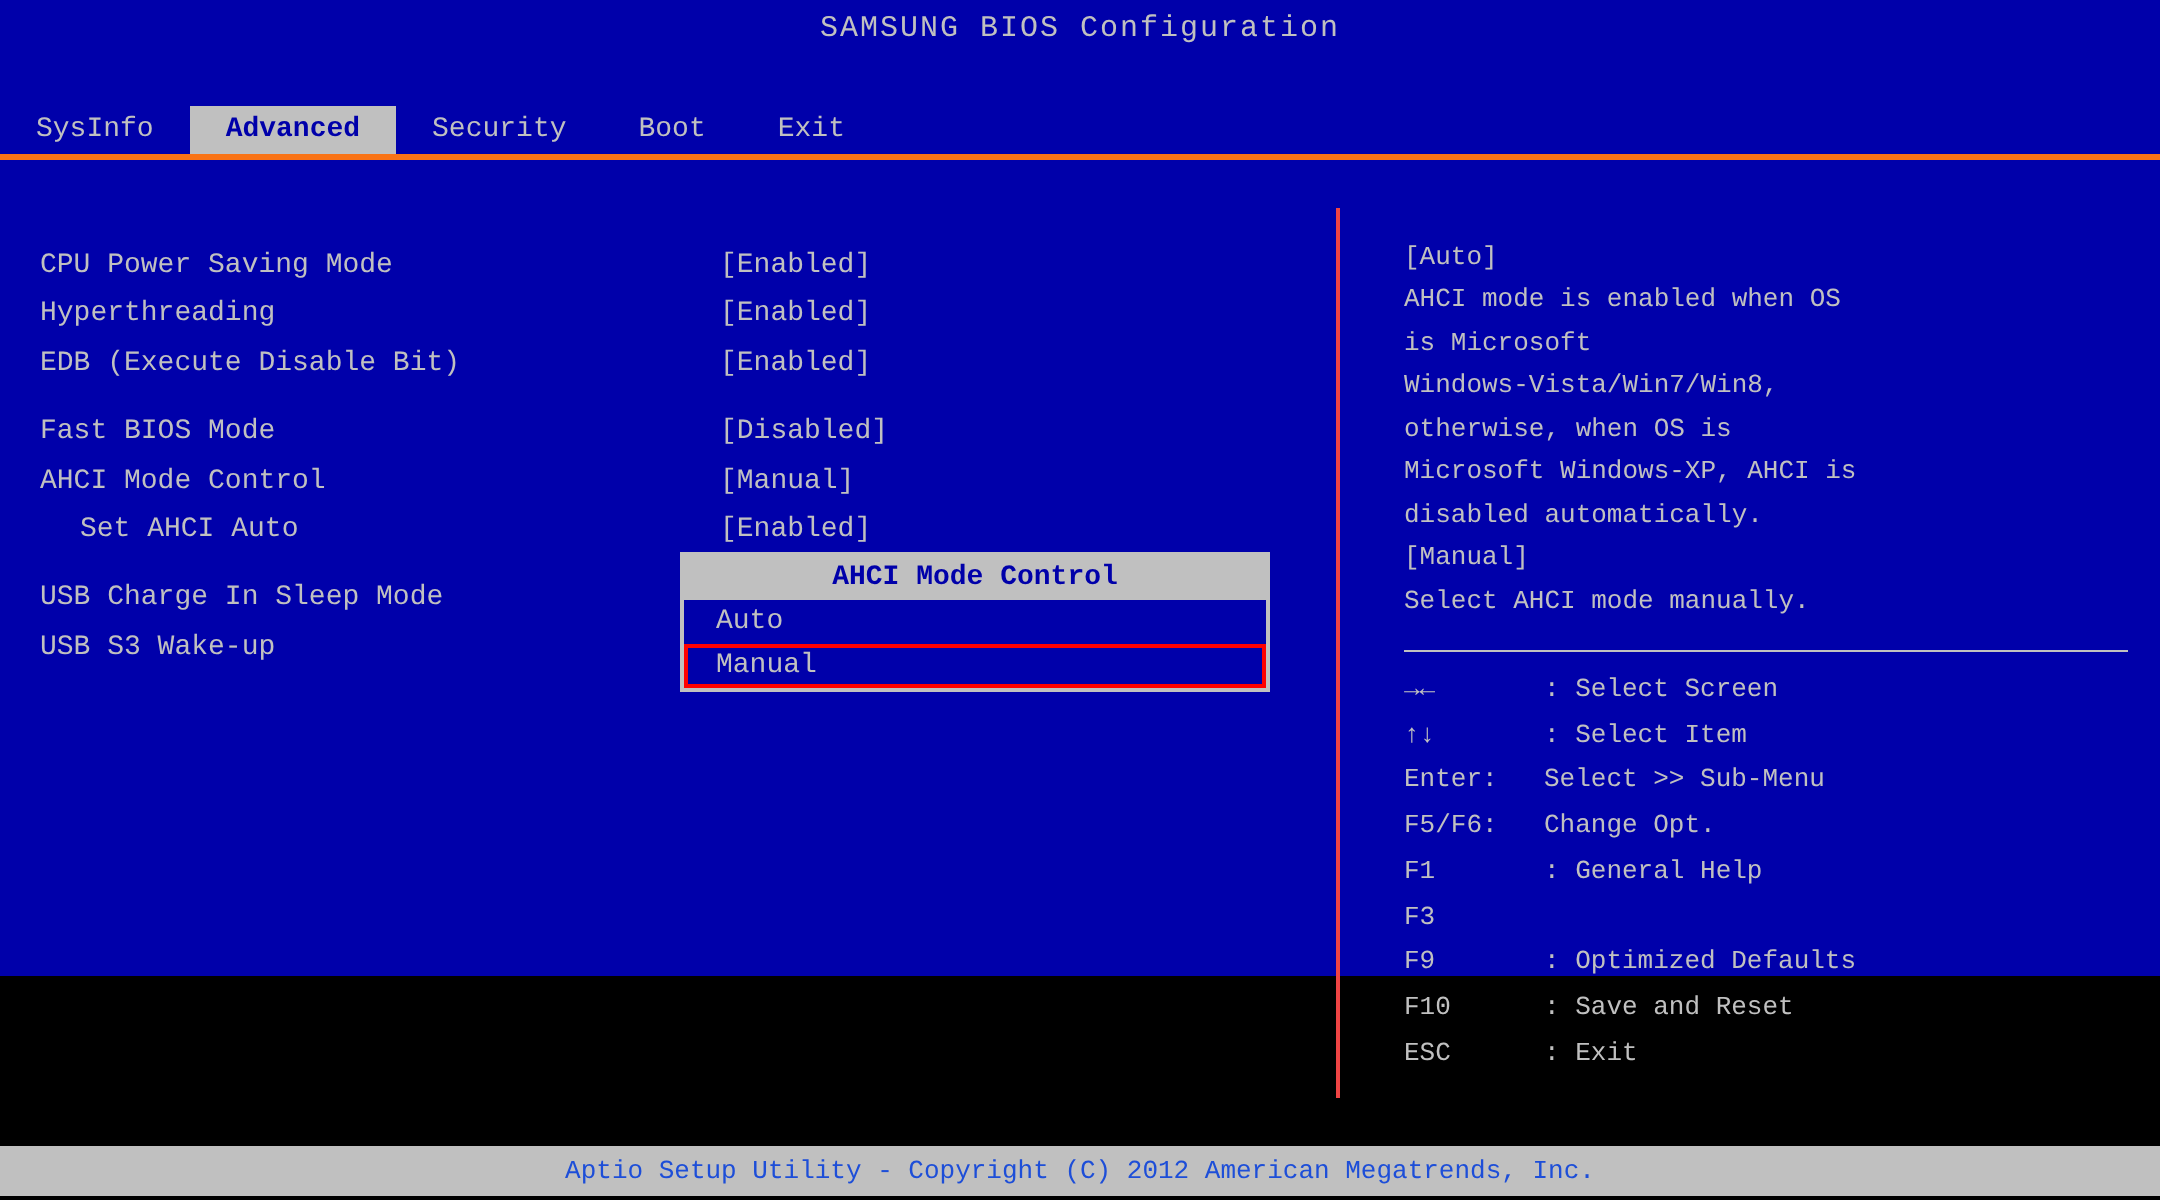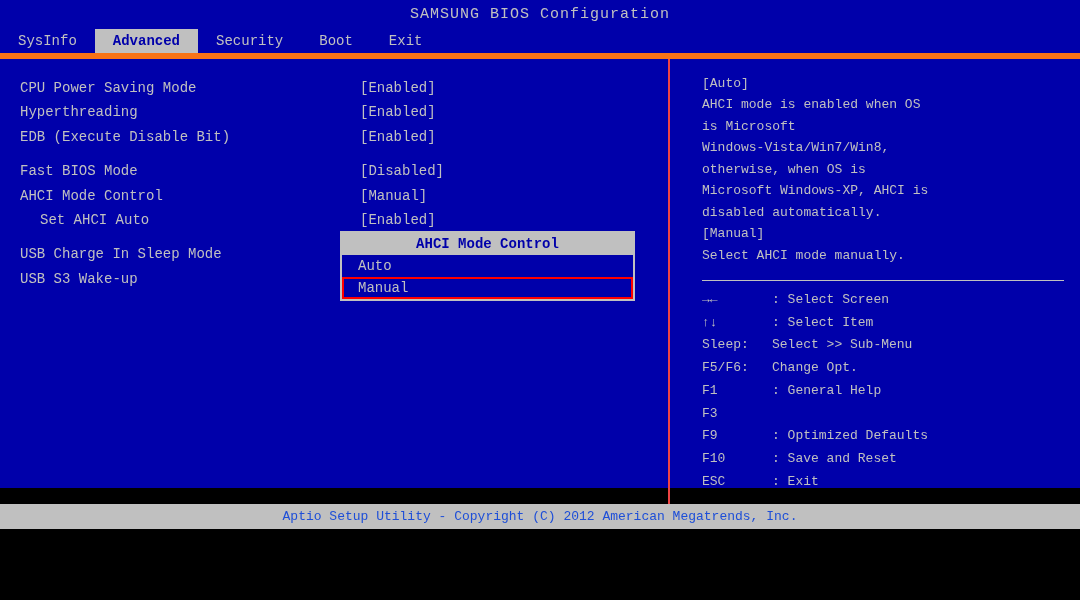--- a/index.html
+++ b/index.html
@@ -11,39 +11,40 @@
       overflow: hidden;
     }
 
     .bios-screen {
       width: 1080px;
       height: 488px;
       background: #0000AA;
       color: #C0C0C0;
       display: flex;
       flex-direction: column;
+      gap: 24px;
     }
 
     
     .title-bar {
       background: #0000AA;
       text-align: center;
       padding: 6px 0 4px 0;
       color: #C0C0C0;
       font-size: 15px;
       letter-spacing: 1px;
     }
 
     
     .menu-tabs {
       display: flex;
       flex-direction: row;
       background: #0000AA;
       padding: 2px 0 0 0;
-      border-bottom: 6px solid #f97316;
+      border-bottom: 3px solid #f97316;
     }
 
     .tab {
       padding: 4px 18px;
       font-size: 14px;
       color: #C0C0C0;
       cursor: pointer;
     }
 
     .tab.active {
@@ -262,21 +263,21 @@
       <div class="key-help">
         <div class="key-row">
           <span class="key-col">→←</span>
           <span class="key-desc">: Select Screen</span>
         </div>
         <div class="key-row">
           <span class="key-col">↑↓</span>
           <span class="key-desc">: Select Item</span>
         </div>
         <div class="key-row">
-          <span class="key-col">Sleep:</span>
+          <span class="key-col">Enter:</span>
           <span class="key-desc">Select &gt;&gt; Sub-Menu</span>
         </div>
         <div class="key-row">
           <span class="key-col">F5/F6:</span>
           <span class="key-desc">Change Opt.</span>
         </div>
         <div class="key-row">
           <span class="key-col">F1</span>
           <span class="key-desc">: General Help</span>
         </div>

